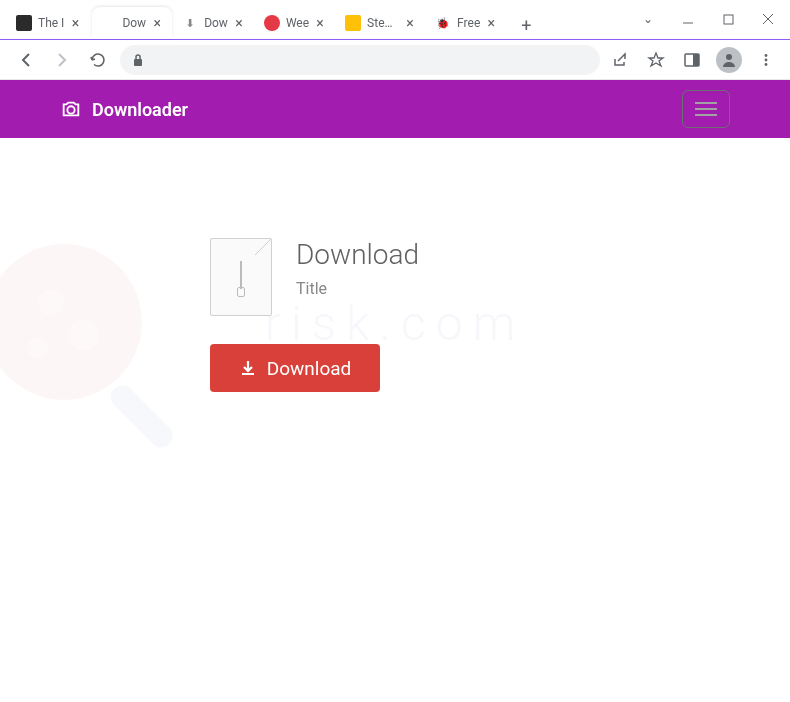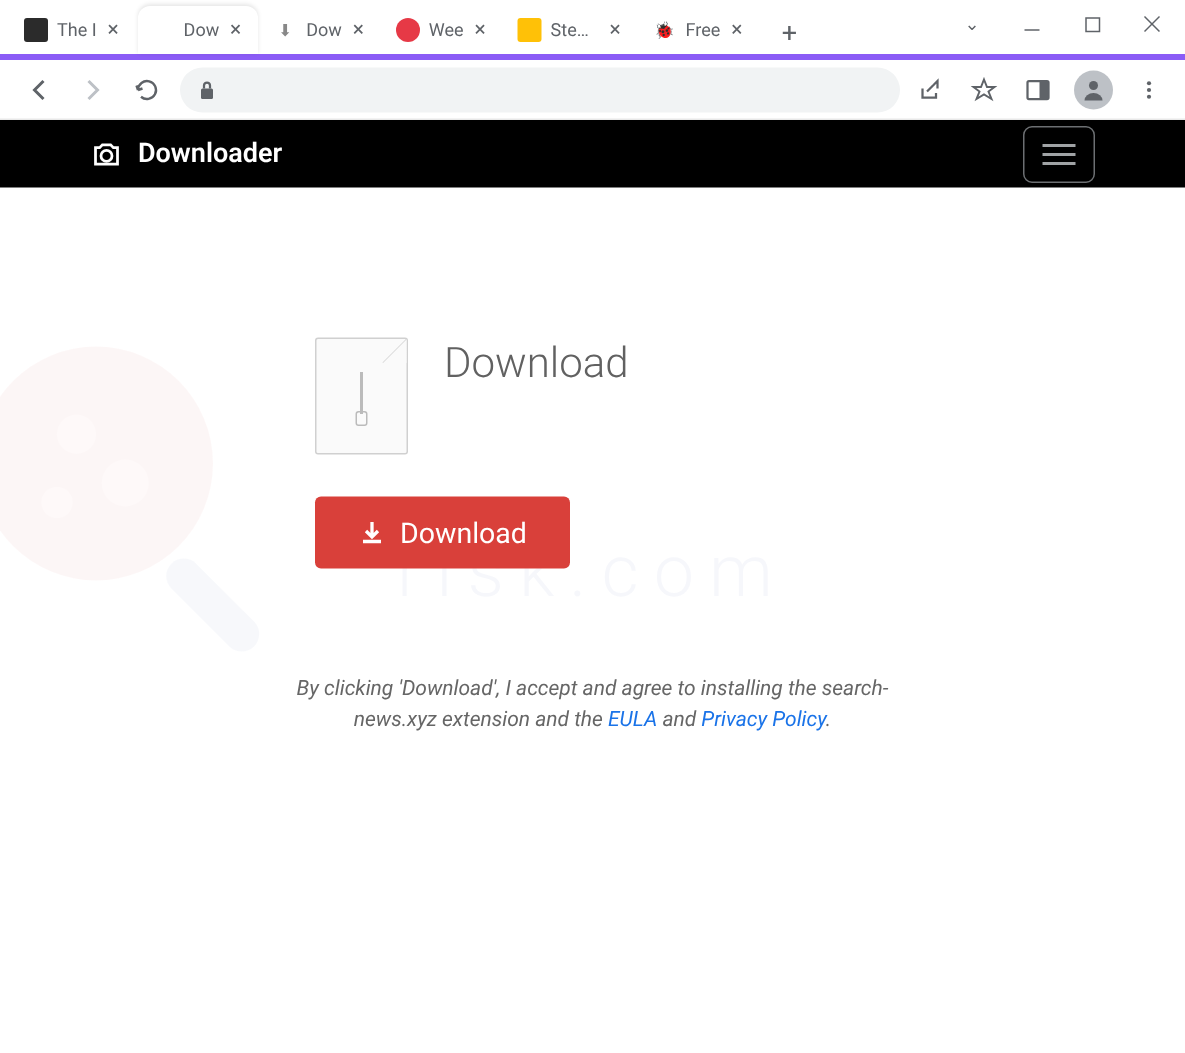--- a/index.html
+++ b/index.html
@@ -1,18 +1,18 @@
 <!DOCTYPE html>
 <html><head>
   <meta charset="utf-8">
   <style>
     * { margin: 0; padding: 0; box-sizing: border-box; font-family: -apple-system, BlinkMacSystemFont, "Segoe UI", Roboto, sans-serif; }
     body { width: 790px; height: 702px; background: #fff; overflow: hidden; position: relative; }
     
-    .titlebar { height: 40px; background: #fff; display: flex; align-items: flex-end; border-bottom: 4px solid #8b5cf6; }
+    .titlebar { height: 40px; background: #fff; display: flex; align-items: flex-end; border-bottom: 1px solid #8b5cf6; }
     .tabs-row { display: flex; align-items: flex-end; height: 40px; flex: 1; padding-left: 8px; }
     .tab { display: flex; align-items: center; height: 32px; padding: 0 8px; font-size: 12px; color: #5f6368; border-radius: 8px 8px 0 0; margin-right: 2px; max-width: 88px; cursor: pointer; }
     .tab.active { background: #fff; box-shadow: 0 -1px 3px rgba(0,0,0,0.1); }
     .tab:not(.active) { background: transparent; }
     .tab-favicon { width: 16px; height: 16px; margin-right: 6px; flex-shrink: 0; display: flex; align-items: center; justify-content: center; font-size: 11px; }
     .tab-title { white-space: nowrap; overflow: hidden; text-overflow: ellipsis; flex: 1; }
     .tab-close { width: 14px; height: 14px; margin-left: 4px; color: #5f6368; font-size: 14px; line-height: 14px; text-align: center; cursor: pointer; flex-shrink: 0; }
     .new-tab { width: 28px; height: 28px; display: flex; align-items: center; justify-content: center; color: #5f6368; font-size: 18px; cursor: pointer; margin-left: 4px; }
     .window-controls { display: flex; align-items: center; height: 40px; padding-right: 8px; gap: 12px; }
     .wc-btn { width: 28px; height: 28px; display: flex; align-items: center; justify-content: center; color: #5f6368; cursor: pointer; }
@@ -20,21 +20,21 @@
     
     .toolbar { height: 40px; background: #fff; display: flex; align-items: center; padding: 0 12px; gap: 8px; border-bottom: 1px solid #e8e8e8; }
     .nav-btn { width: 28px; height: 28px; display: flex; align-items: center; justify-content: center; color: #5f6368; cursor: pointer; border-radius: 50%; }
     .nav-btn.disabled { color: #bdc1c6; }
     .address-bar { flex: 1; height: 30px; background: #f1f3f4; border-radius: 15px; display: flex; align-items: center; padding: 0 12px; gap: 8px; }
     .lock-icon { color: #5f6368; font-size: 12px; }
     .toolbar-right { display: flex; align-items: center; gap: 12px; }
     .toolbar-icon { width: 24px; height: 24px; display: flex; align-items: center; justify-content: center; color: #5f6368; cursor: pointer; }
     .avatar { width: 26px; height: 26px; border-radius: 50%; background: #bdc1c6; display: flex; align-items: center; justify-content: center; }
     
-    .page-header { background: #000000; height: 45px; display: flex; align-items: center; justify-content: space-between; padding: 0 60px; }
+    .page-header { background: #a21caf; height: 58px; display: flex; align-items: center; justify-content: space-between; padding: 0 60px; }
     .brand { display: flex; align-items: center; gap: 10px; color: #fff; font-size: 18px; font-weight: 600; }
     .brand-icon { width: 22px; height: 22px; }
     .hamburger { width: 48px; height: 38px; border: 1px solid #6c6f72; border-radius: 6px; display: flex; flex-direction: column; align-items: center; justify-content: center; gap: 4px; cursor: pointer; }
     .hamburger-line { width: 22px; height: 2px; background: #a0a3a5; }
     
     .content { padding: 60px 60px 0; position: relative; }
     .watermark { position: absolute; top: 50%; left: 50%; transform: translate(-50%, -50%); font-size: 140px; font-weight: 300; color: rgba(200, 50, 50, 0.06); letter-spacing: -8px; pointer-events: none; z-index: 0; white-space: nowrap; }
     .watermark-sub { position: absolute; top: 62%; left: 50%; transform: translate(-50%, 0); font-size: 48px; font-weight: 300; color: rgba(100, 120, 180, 0.06); letter-spacing: 10px; pointer-events: none; z-index: 0; }
     .bg-magnifier { position: absolute; left: -40px; top: 80px; width: 260px; height: 260px; opacity: 0.04; z-index: 0; }
     
@@ -203,30 +203,28 @@
 
   <div class="download-box">
     <div class="file-icon">
       <div class="zipper">
           <div class="zipper-line"></div>
           <div class="zipper-pull"></div>
         </div>
     </div>
     <div class="download-info">
       <h2>Download</h2>
+      <div class="title-line">Title</div>
     </div>
   </div>
 
   <div class="buttons-row">
     <button class="btn btn-download">
       <span>
         <svg class="dl-arrow" viewBox="0 0 18 18">
             <path d="M9 2 v9 M5 8 l4 4 l4 -4 M3 15 h12" fill="none" stroke="#fff" stroke-width="2.2"></path>
           </svg>
       </span>
       <span>Download</span>
     </button>
   </div>
 
-  <div class="disclaimer">
-    <span>By clicking 'Download', I accept and agree to installing the search-news.xyz extension and the </span><a>EULA</a><span> and </span><a>Privacy Policy</a><span>.</span>
-  </div>
 </div>
 
 </body></html>

